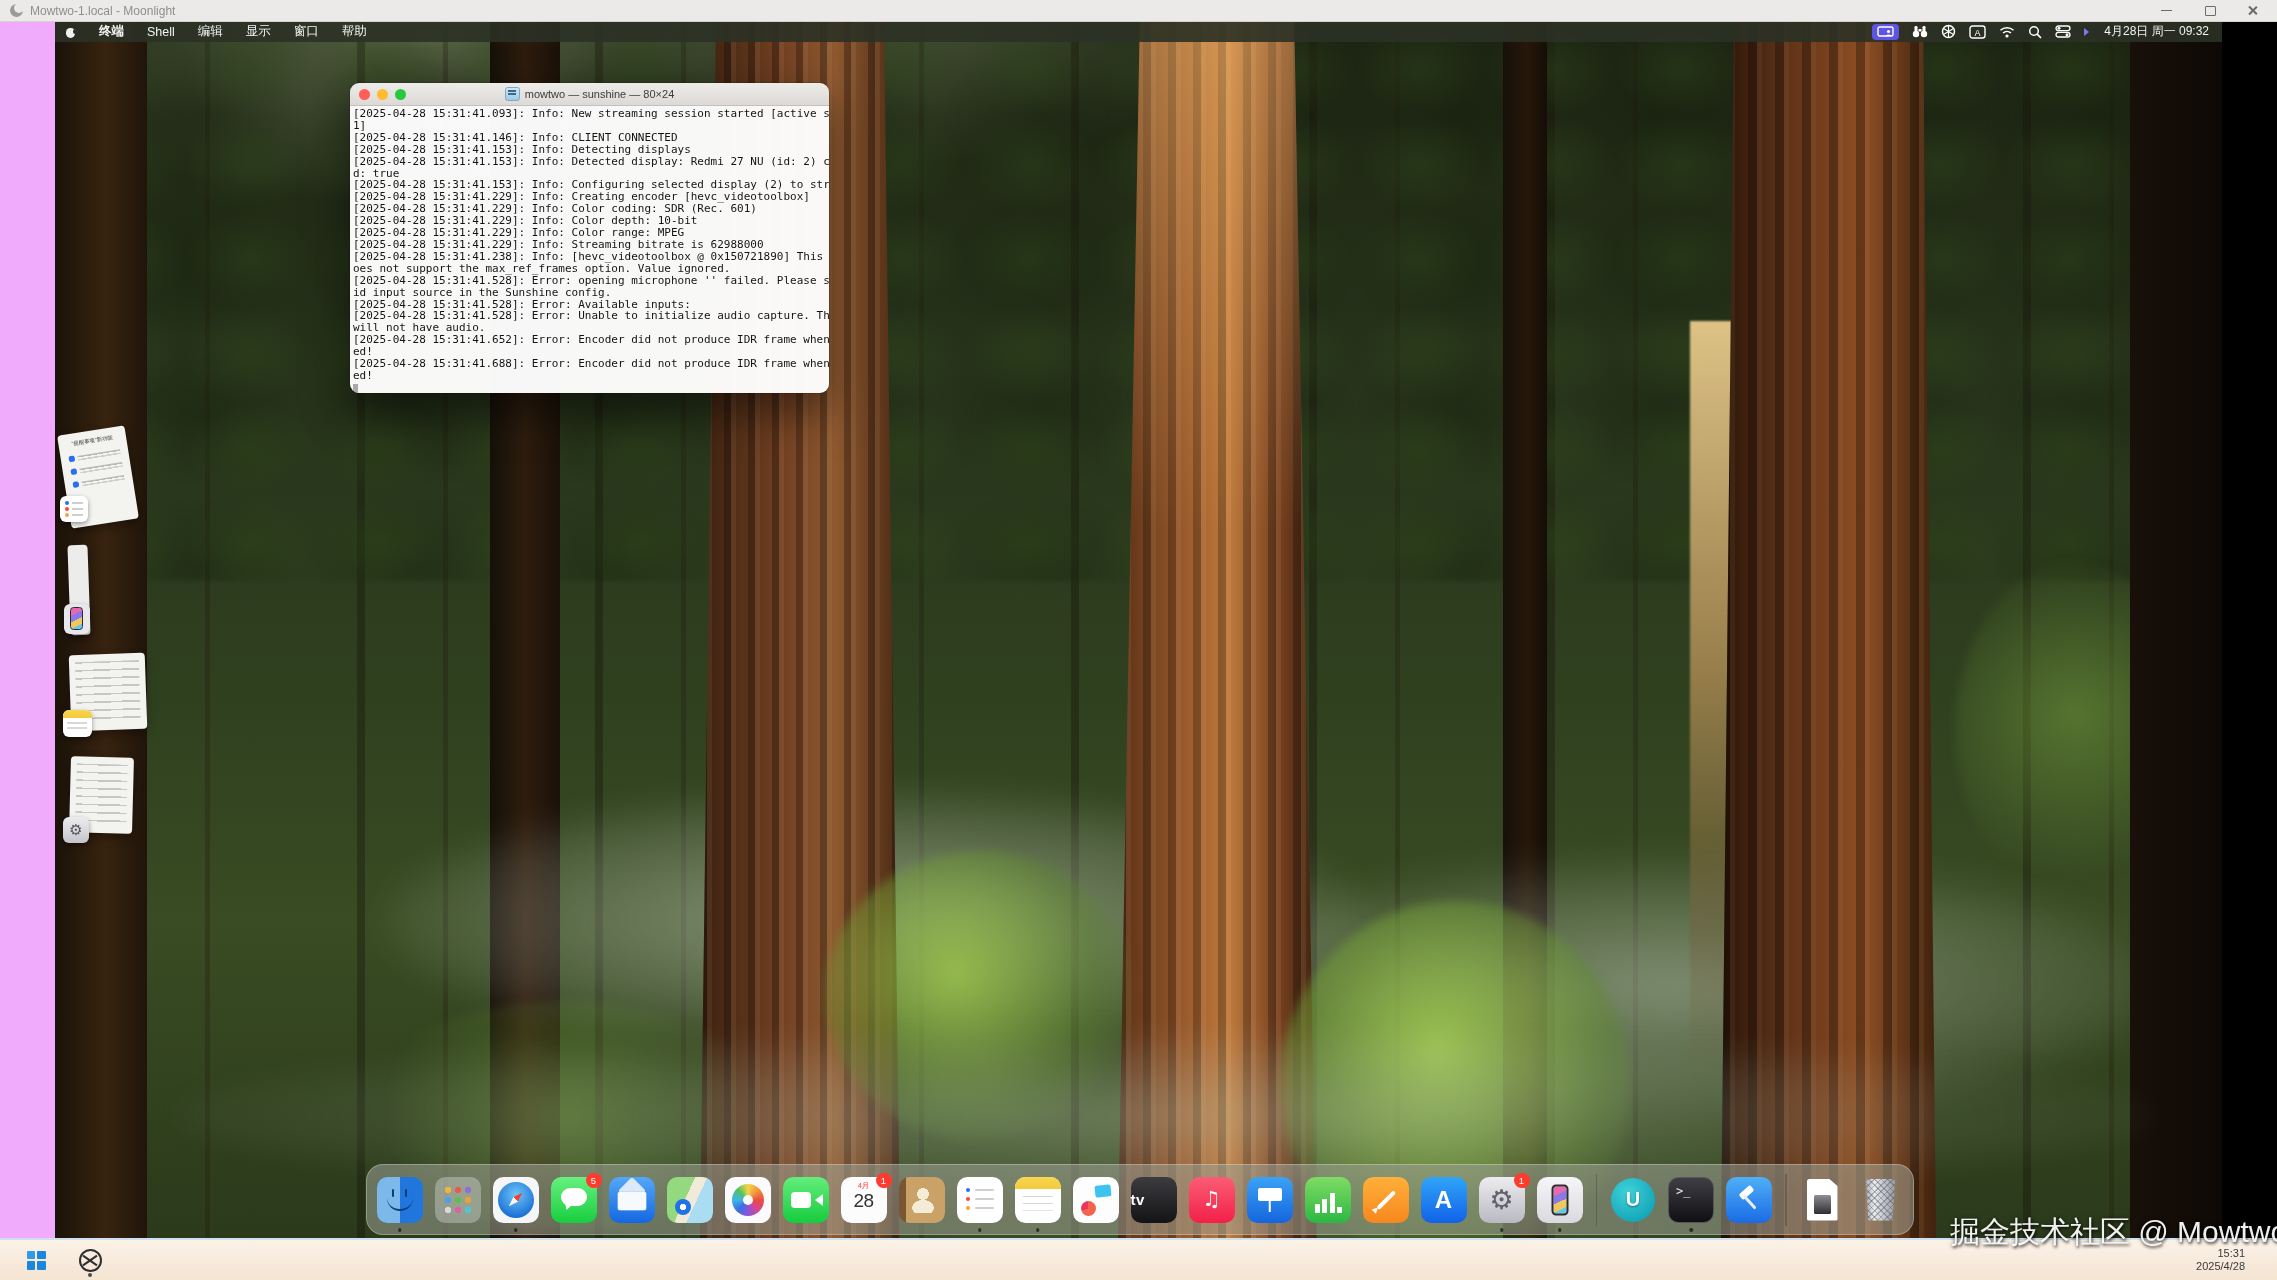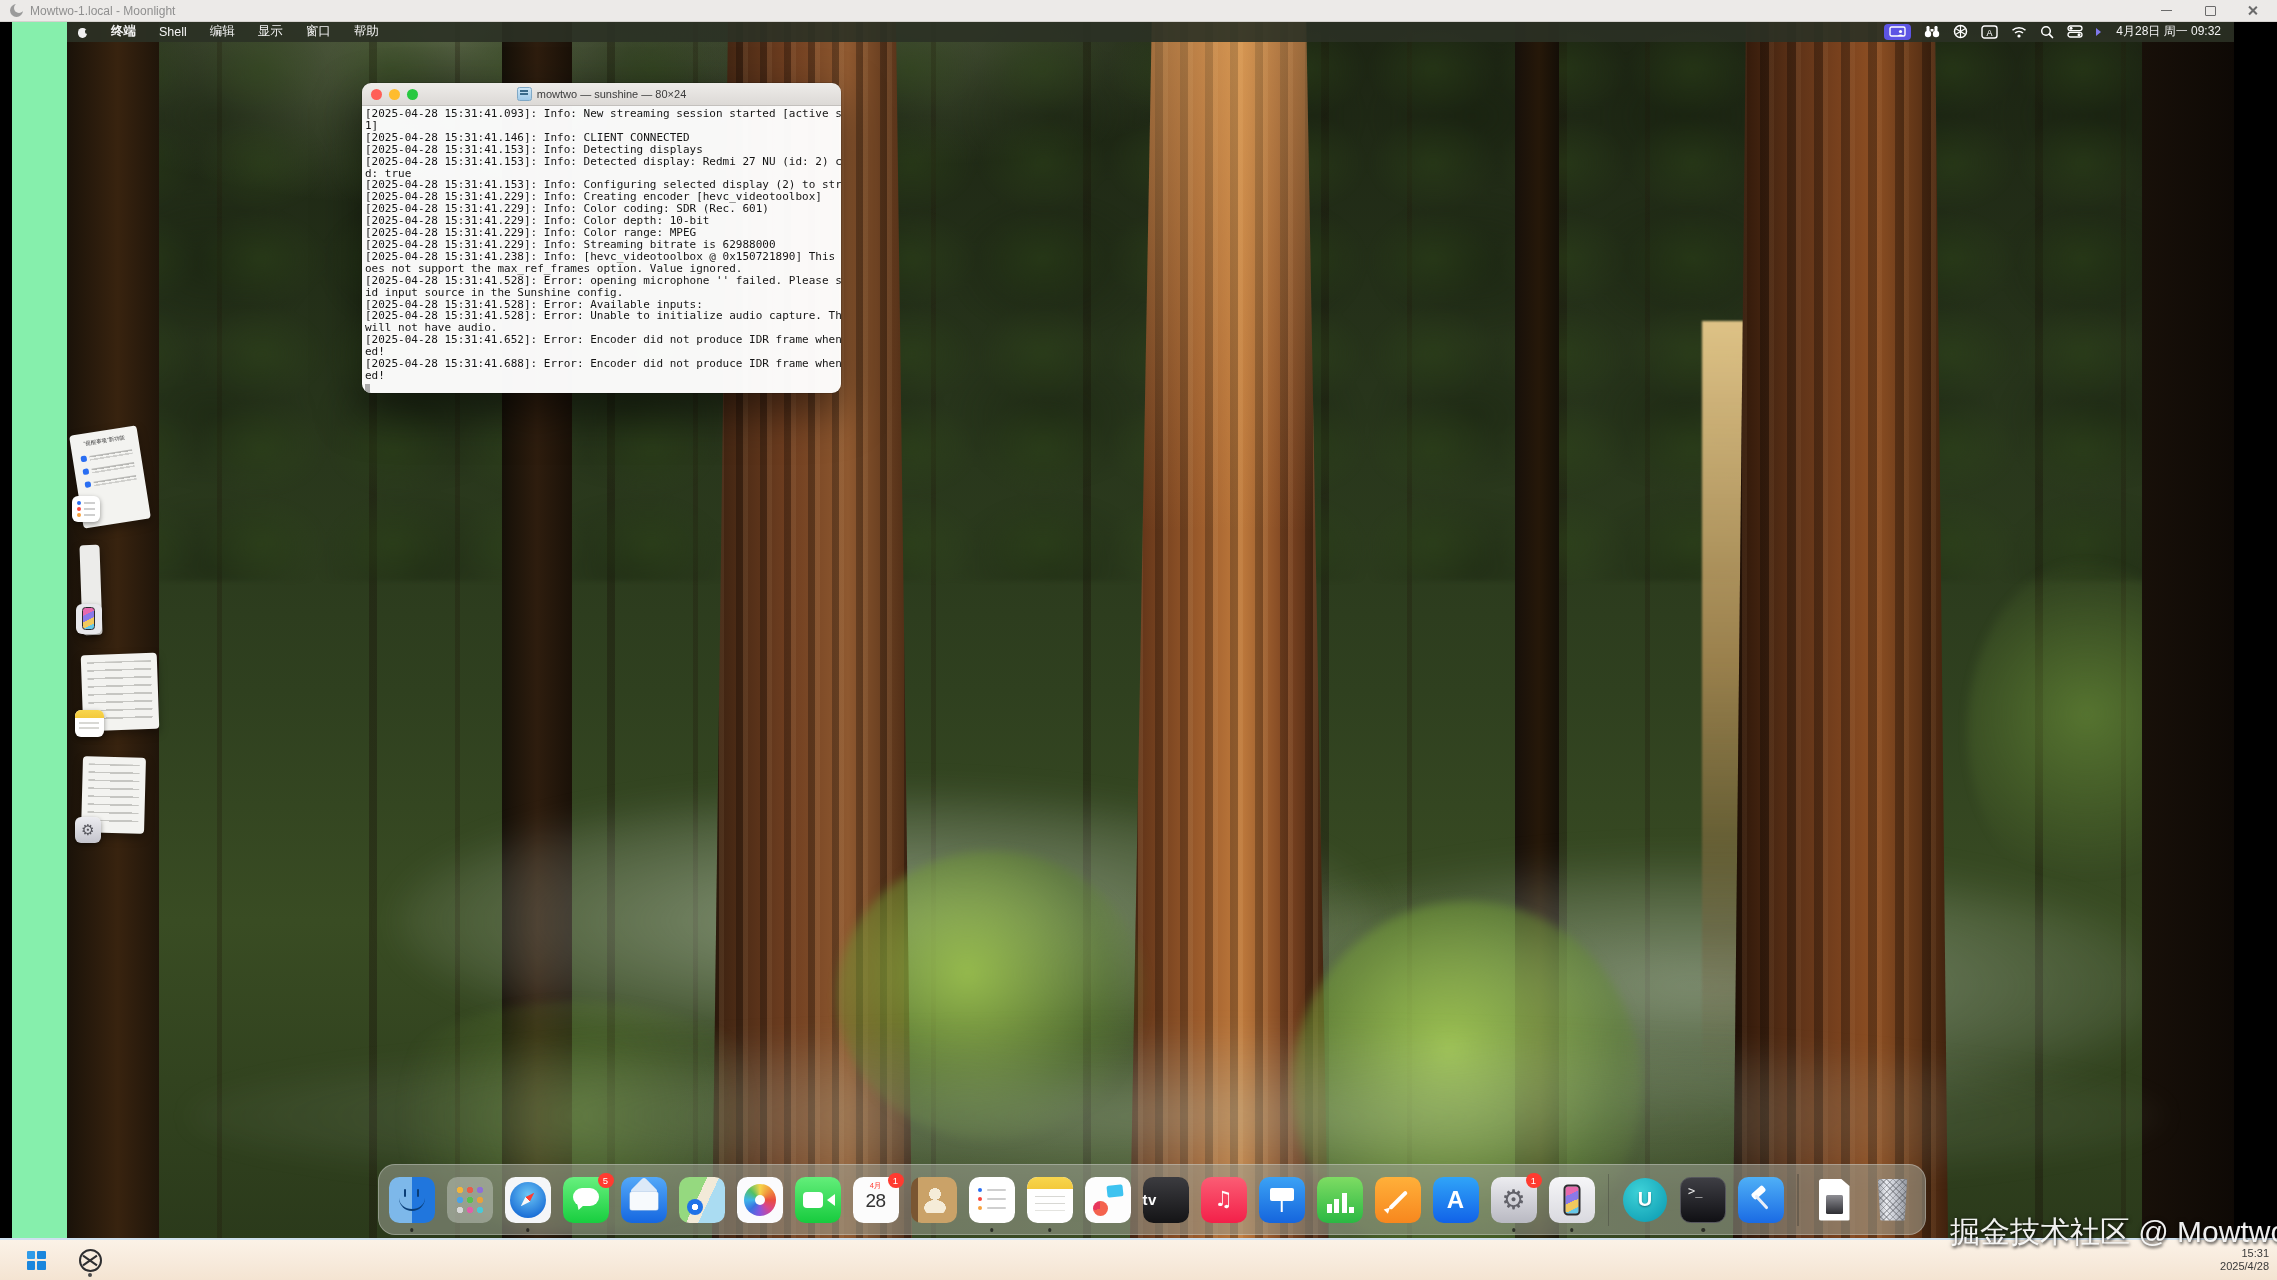--- a/index.html
+++ b/index.html
@@ -14,21 +14,21 @@
   #ml-title{font-size:12px;color:#8f8f8f;}
   .ml-ctl{position:absolute;top:0;height:21px;width:30px;display:flex;align-items:center;justify-content:center;}
   #ml-min{right:96px;} #ml-max{right:52px;} #ml-close{right:10px;}
   #ml-min i{display:block;width:11px;height:1.5px;background:#6b6b6b;}
   #ml-max i{display:block;width:9px;height:8px;border:1.4px solid #6b6b6b;border-radius:1px;}
   #ml-close i{display:block;position:relative;width:11px;height:11px;}
   #ml-close i::before,#ml-close i::after{content:"";position:absolute;left:5px;top:0;width:1.5px;height:11px;background:#6b6b6b;}
   #ml-close i::before{transform:rotate(45deg);} #ml-close i::after{transform:rotate(-45deg);}
 
   
-  #screen{position:absolute;left:12px;top:21px;width:1973px;height:1217px;background:#86efac;}
+  #screen{position:absolute;left:0;top:21px;width:1973px;height:1217px;background:#f0abfc;}
   #mac{position:absolute;left:55px;top:0;width:2167px;height:1217px;overflow:hidden;background:#24301a;}
 
   
   .wp{position:absolute;pointer-events:none;}
   #wp-base{inset:0;background:
     radial-gradient(ellipse 700px 280px at 17% 1%, rgba(216,238,176,0.30), transparent 62%),
     radial-gradient(ellipse 520px 240px at 40% 0%, rgba(205,228,165,0.22), transparent 60%),
     radial-gradient(ellipse 950px 520px at 56% 100%, rgba(135,165,82,0.25), transparent 70%),
     linear-gradient(180deg,#1c2413 0%,#27341b 30%,#2f401f 55%,#394c23 74%,#2b3a1b 100%);}
   #wp-bgtrunks{inset:0;opacity:.75;background-image:
@@ -247,21 +247,21 @@
   #win-start{margin-left:16px;width:40px;height:34px;display:flex;align-items:center;justify-content:center;border-radius:5px;}
   .winlogo{width:19px;height:19px;display:grid;grid-template-columns:1fr 1fr;grid-template-rows:1fr 1fr;gap:2px;}
   .winlogo b{background:#1a86dd;border-radius:1px;}
   .winlogo b:nth-child(1){background:#2f9be8;}
   #tb-moonlight{margin-left:14px;width:40px;height:34px;display:flex;flex-direction:column;align-items:center;justify-content:center;border-radius:5px;position:relative;}
   .mlwheel{width:23px;height:23px;border-radius:50%;border:2.5px solid #2e2e30;position:relative;box-sizing:border-box;}
   .mlwheel::before,.mlwheel::after{content:"";position:absolute;left:50%;top:1px;bottom:1px;width:2px;background:#2e2e30;transform-origin:center;}
   .mlwheel::before{transform:translateX(-50%) rotate(55deg);}
   .mlwheel::after{transform:translateX(-50%) rotate(-55deg);}
   #tb-moonlight i{position:absolute;bottom:0px;width:4px;height:4px;border-radius:50%;background:#4a4a4a;}
-  #tb-clock{margin-left:auto;margin-right:8px;text-align:right;font-size:11px;line-height:13px;color:#3a3a3a;}
+  #tb-clock{margin-left:auto;margin-right:32px;text-align:right;font-size:11px;line-height:13px;color:#3a3a3a;}
 </style>
 </head>
 <body>
 
 <div id="ml-titlebar">
   <span class="ml-logo"></span>
   <span id="ml-title">Mowtwo-1.local - Moonlight</span>
   <span class="ml-ctl" id="ml-min">
       <i></i>
     </span>

